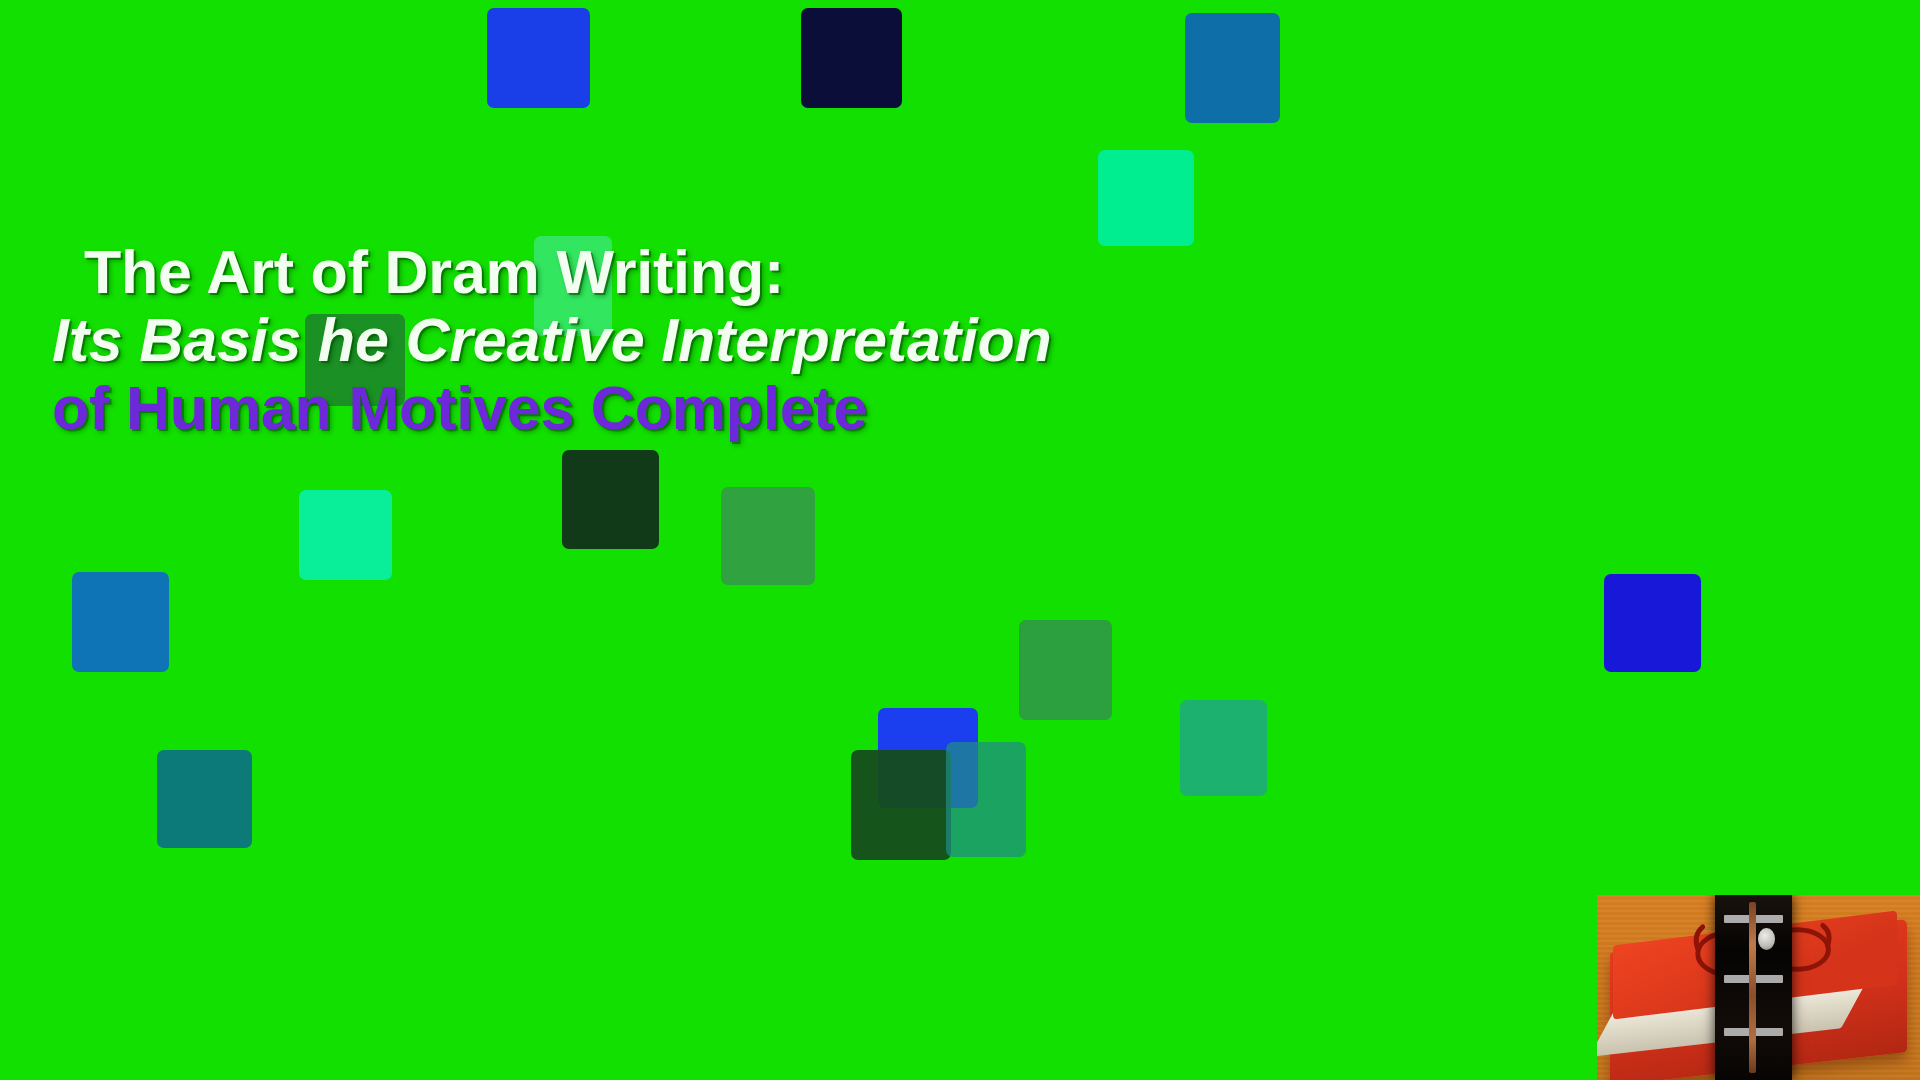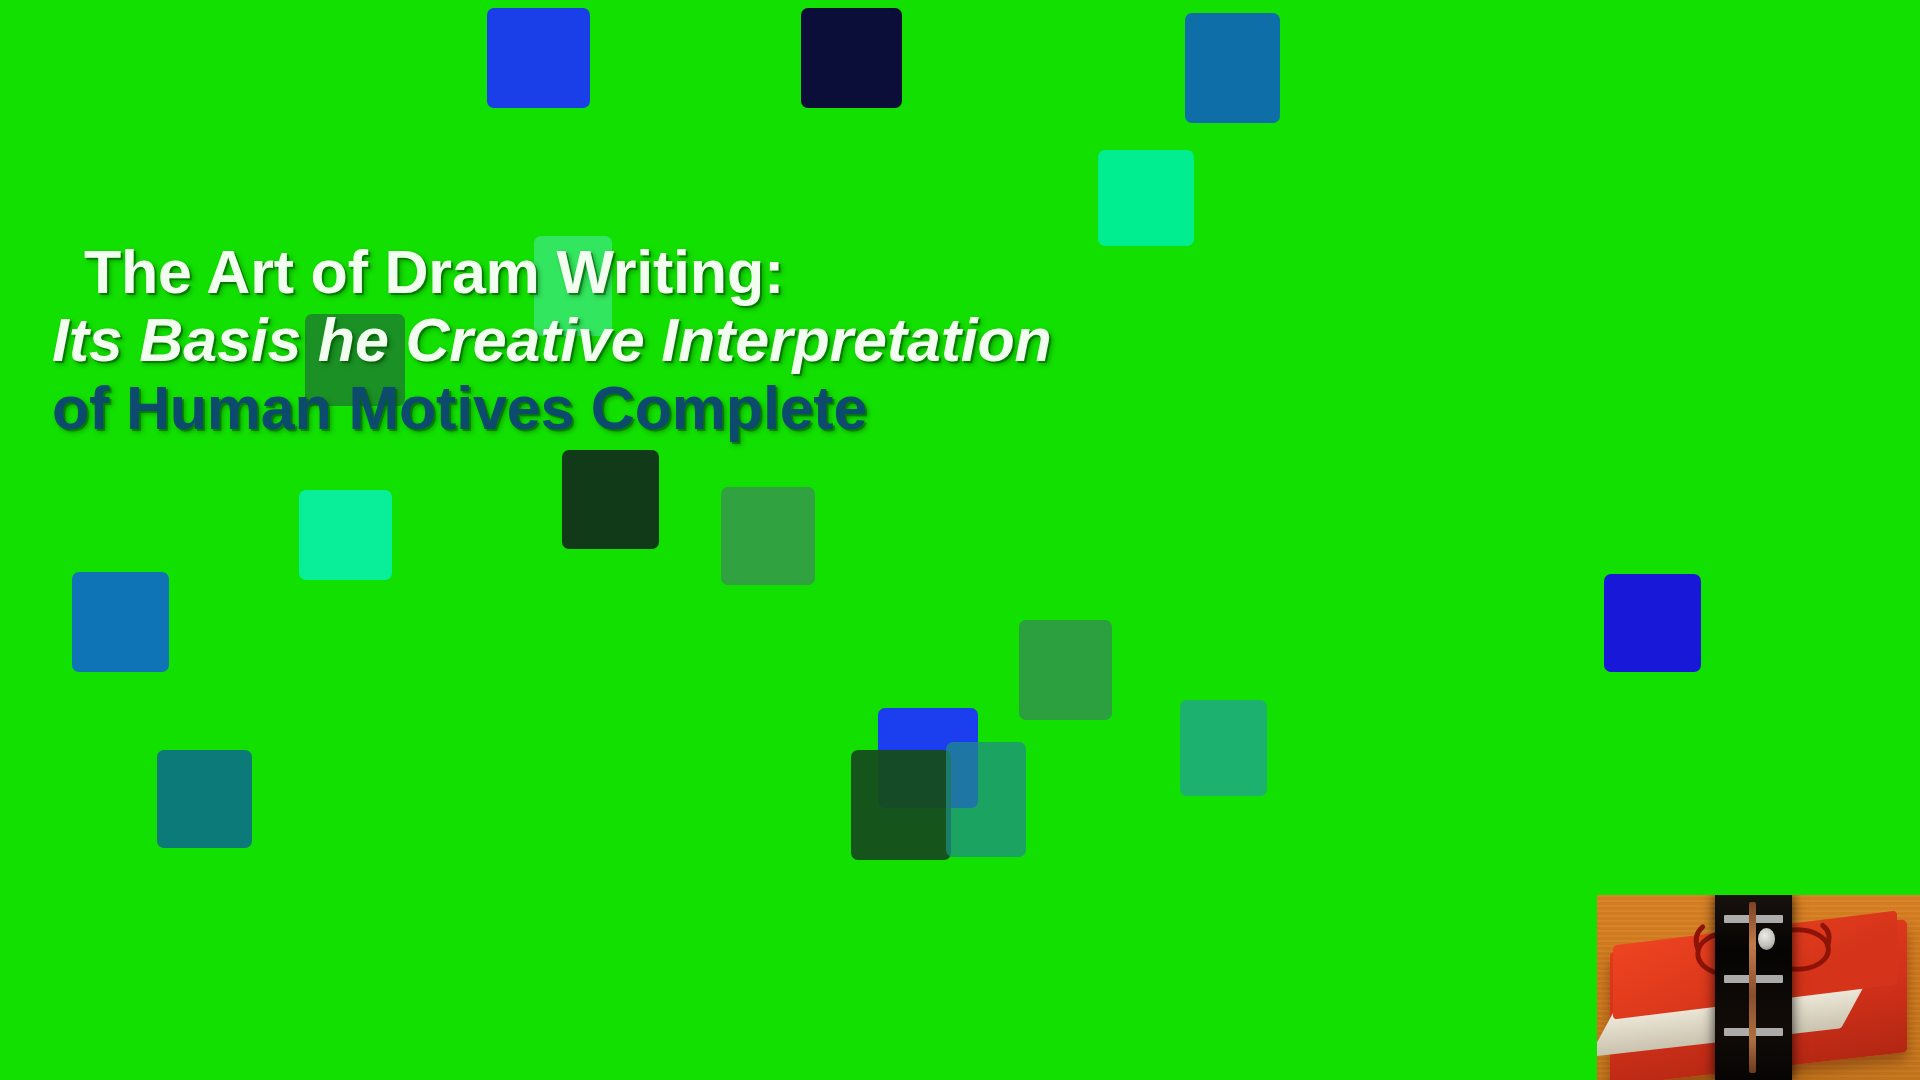--- a/index.html
+++ b/index.html
@@ -143,21 +143,21 @@
       <div class="sq" style="left: 1180px; top: 700px; width: 87px; height: 96px; background: rgb(29, 173, 120); opacity: 0.92; z-index: 22;"></div>
       <div class="sq" style="left: 878px; top: 708px; width: 100px; height: 100px; background: rgb(27, 63, 238); opacity: 1; z-index: 23;"></div>
       <div class="sq" style="left: 851px; top: 750px; width: 100px; height: 110px; background: rgb(22, 76, 27); opacity: 0.95; z-index: 24;"></div>
       <div class="sq" style="left: 946px; top: 742px; width: 80px; height: 115px; background: rgb(30, 140, 134); opacity: 0.72; z-index: 25;"></div>
       <div class="sq" style="left: 157px; top: 750px; width: 95px; height: 98px; background: rgb(11, 122, 120); opacity: 1; z-index: 26;"></div>
     </div>
 
   <div id="title-block">
     <div class="title-line" id="title-line-1" style="color: rgb(242, 255, 240);">The Art of Dram      Writing:</div>
     <div class="title-line" id="title-line-2" style="color: rgb(242, 255, 240); font-style: italic;">Its Basis     he Creative Interpretation</div>
-    <div class="title-line" id="title-line-3" style="color: #0c4a6e;">of Human Motives Complete</div>
+    <div class="title-line" id="title-line-3" style="color: #6d28d9;">of Human Motives Complete</div>
   </div>
 
   <div id="book-thumb">
     <div class="bk-desk-grain"></div>
     <div class="bk-book-body"></div>
     <div class="bk-pages"></div>
     <div class="bk-cover-top"></div>
     <svg class="bk-glasses" viewBox="0 0 200 110">
       <g fill="none" stroke="#8E1408" stroke-width="7" stroke-linecap="round">
         <ellipse cx="55" cy="52" rx="46" ry="30"></ellipse>

